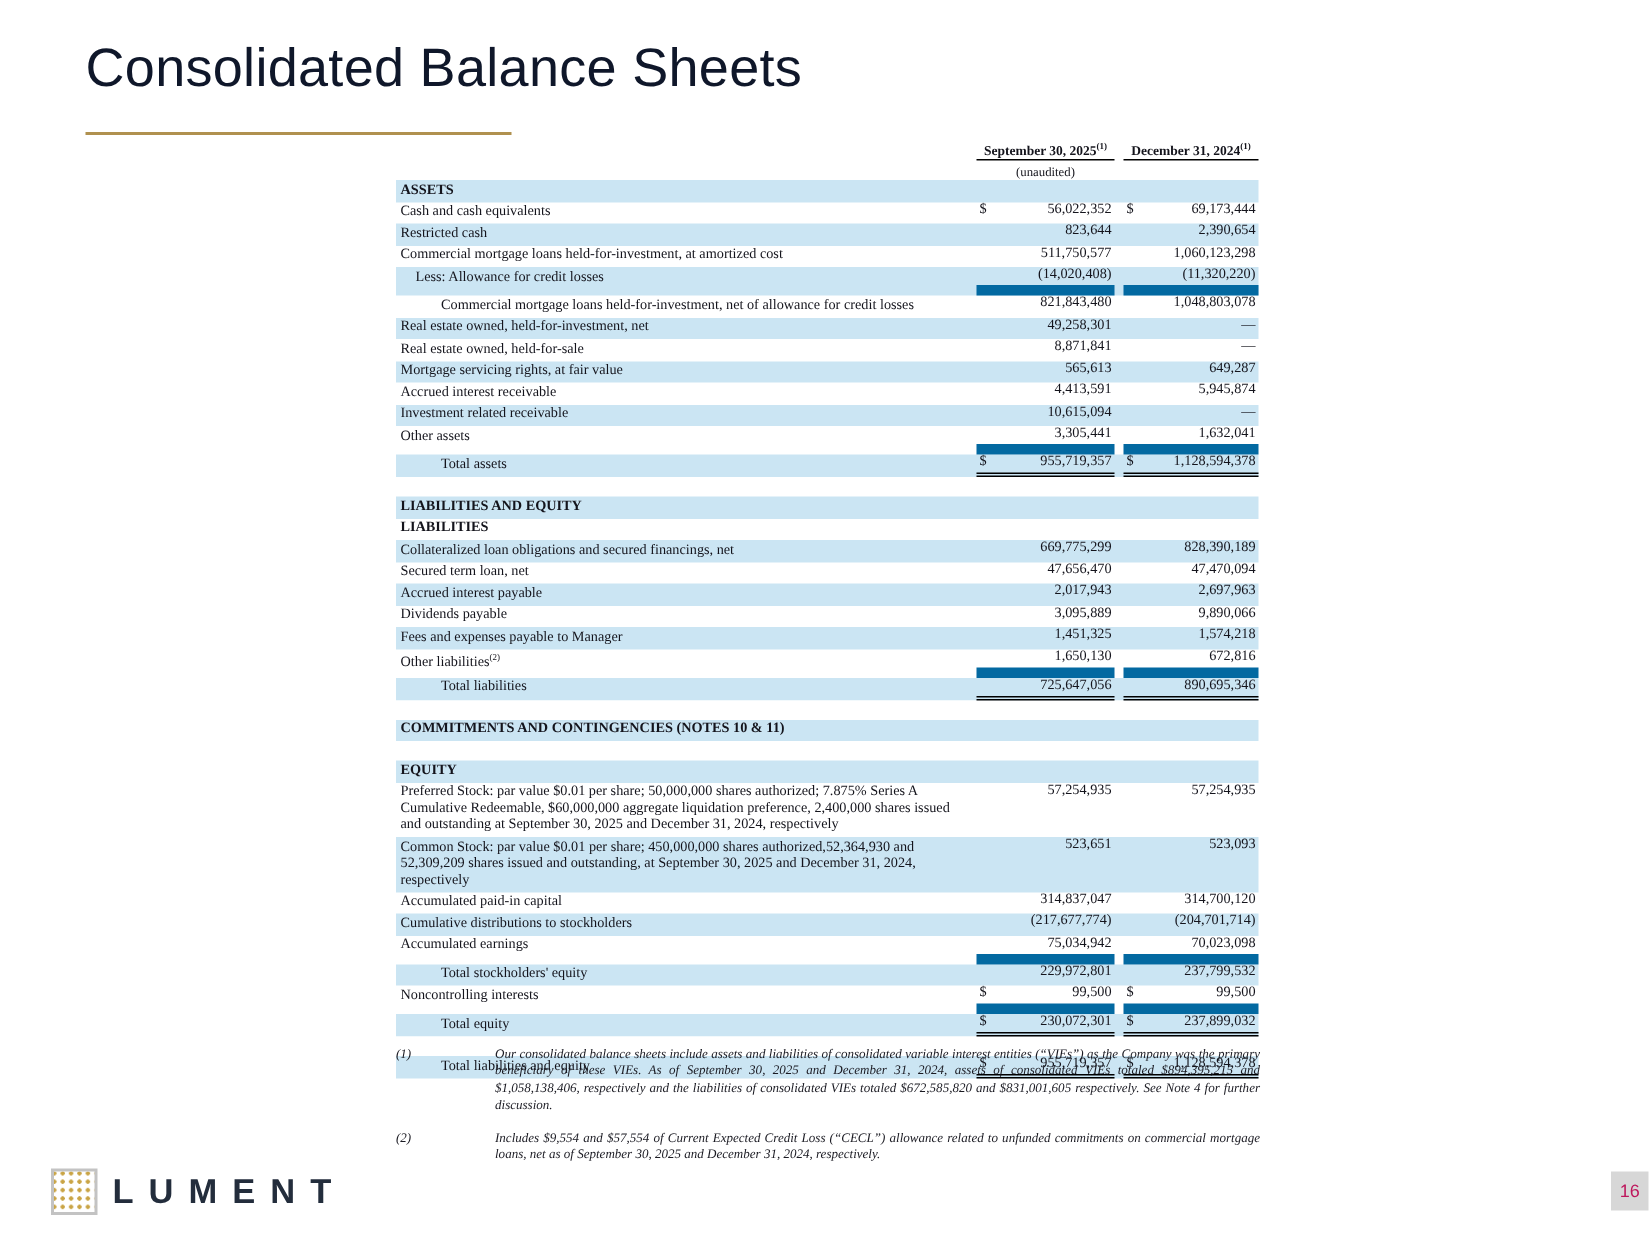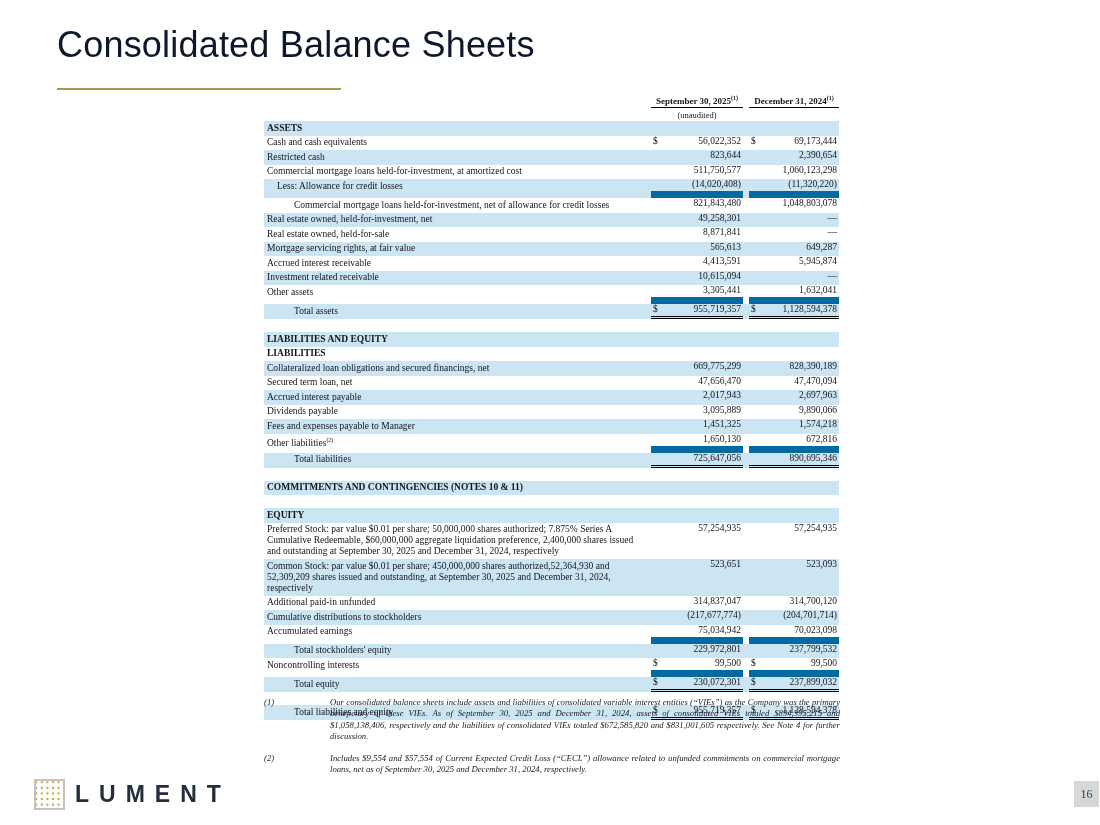--- a/index.html
+++ b/index.html
@@ -49,23 +49,23 @@
   .fn-text{flex:1;text-align:justify;}
 
   
   .footer-logo{position:absolute;left:34px;top:779px;display:flex;align-items:center;}
   .logo-icon{width:27px;height:27px;border:2px solid #c3c3c3;display:inline-block;
              background-image:radial-gradient(#c9a445 1.3px, transparent 1.5px);
              background-size:5.6px 5.6px;background-position:3px 4px;background-repeat:repeat;}
   .logo-text{margin-left:10px;font-size:23px;font-weight:600;letter-spacing:10px;
              color:#232d3c;font-family:"Liberation Sans",sans-serif;}
   .page-badge{position:absolute;left:1074px;top:781px;width:25px;height:26px;
-              background:#d7d7d7;color:#0c4a6e;font-size:12px;display:flex;
+              background:#d7d7d7;color:#be185d;font-size:12px;display:flex;
               align-items:center;justify-content:center;
-              font-family:Liberation Serif, serif;}
+              font-family:Liberation Sans, sans-serif;}
 </style>
 </head>
 <body>
 
 <div class="slide">
 
   <h1 class="title">Consolidated Balance Sheets</h1>
   <div class="gold-rule"></div>
 
   <div class="bs-table">
@@ -363,21 +363,21 @@
           <div class="bs-valgrp col1">
             <span class="dollar"></span>
             <span class="val">523,651</span>
           </div>
           <div class="bs-valgrp col2">
             <span class="dollar"></span>
             <span class="val">523,093</span>
           </div>
         </div>
         <div class="bs-row">
-          <div class="bs-label ind0">Additional paid-in unfunded</div>
+          <div class="bs-label ind0">Accumulated paid-in capital</div>
           <div class="bs-valgrp col1">
             <span class="dollar"></span>
             <span class="val">314,837,047</span>
           </div>
           <div class="bs-valgrp col2">
             <span class="dollar"></span>
             <span class="val">314,700,120</span>
           </div>
         </div>
         <div class="bs-row bg-blue">

